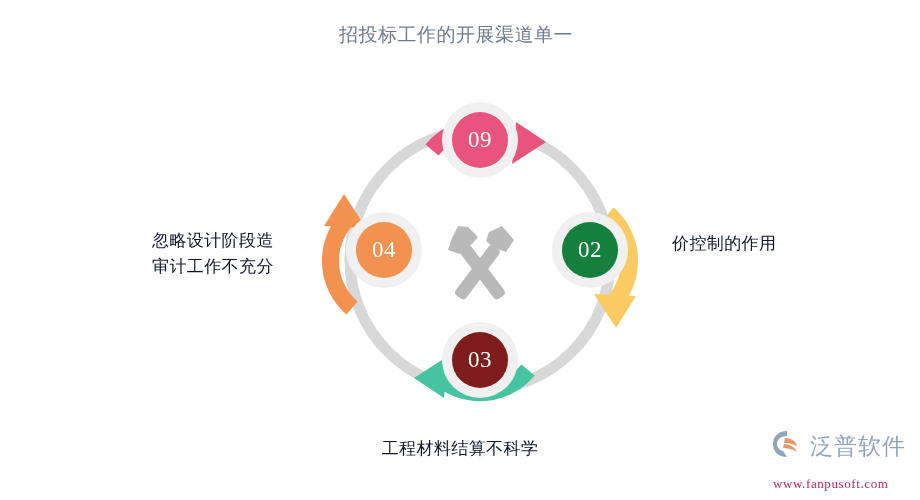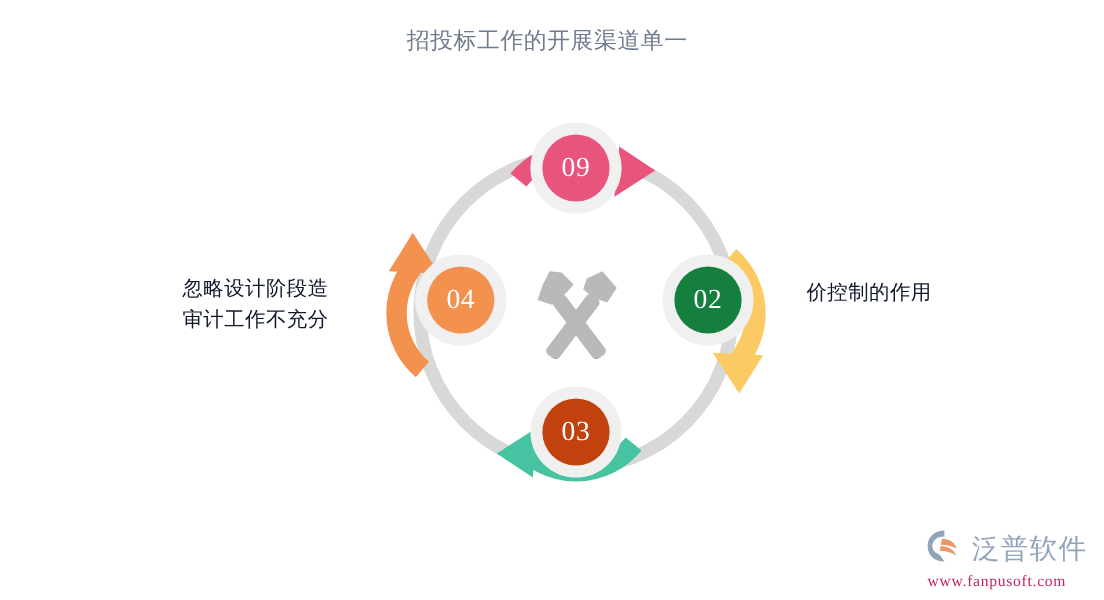--- a/index.html
+++ b/index.html
@@ -98,20 +98,21 @@
 
   
   .watermark {
     position: absolute;
     right: 14px;
     bottom: 8px;
     display: flex;
     flex-direction: column;
     align-items: flex-start;
     opacity: 0.95;
+    gap: 12px;
   }
   .wm-row { display: flex; align-items: center; gap: 5px; }
   .wm-text {
     font-size: 23px;
     color: #8ca0b8;
     letter-spacing: 1px;
     font-family: "Liberation Sans", "DejaVu Sans", sans-serif;
   }
   .wm-url {
     margin-top: 1px;
@@ -171,35 +172,36 @@
 
     <div class="node node-01">
       <div class="disc" style="background:#e8547c">09</div>
     </div>
 
     <div class="node node-02">
       <div class="disc" style="background:#15803d">02</div>
     </div>
 
     <div class="node node-03">
-      <div class="disc" style="background:#c2410c">03</div>
+      <div class="disc" style="background:#7f1d1d">03</div>
     </div>
 
     <div class="node node-04">
       <div class="disc" style="background:#f3914e">04</div>
     </div>
   </div>
 
   <div class="label label-left">
     <div>忽略设计阶段造</div>
     <div>审计工作不充分</div>
   </div>
 
   <div class="label label-right">价控制的作用</div>
 
+  <div class="label label-bottom">工程材料结算不科学</div>
 
   <div class="watermark">
     <div class="wm-row">
       <span>
         <svg width="34" height="30" viewBox="0 0 34 30">
           <path d="M16 2 C7 2 2 8 2 15 C2 22 7 28 16 28 L12 22 C8 21 6 18 6 15 C6 11 9 7 16 7 Z" fill="#8ca0b8"></path>
           <path d="M14 9 C20 9 25 12 26 17 C22 15 18 14 13 14 Z" fill="#e8935f"></path>
           <path d="M13 15 C19 15 24 18 26 23 C21 20 17 19 12 19 Z" fill="#e8935f"></path>
         </svg>
       </span>

